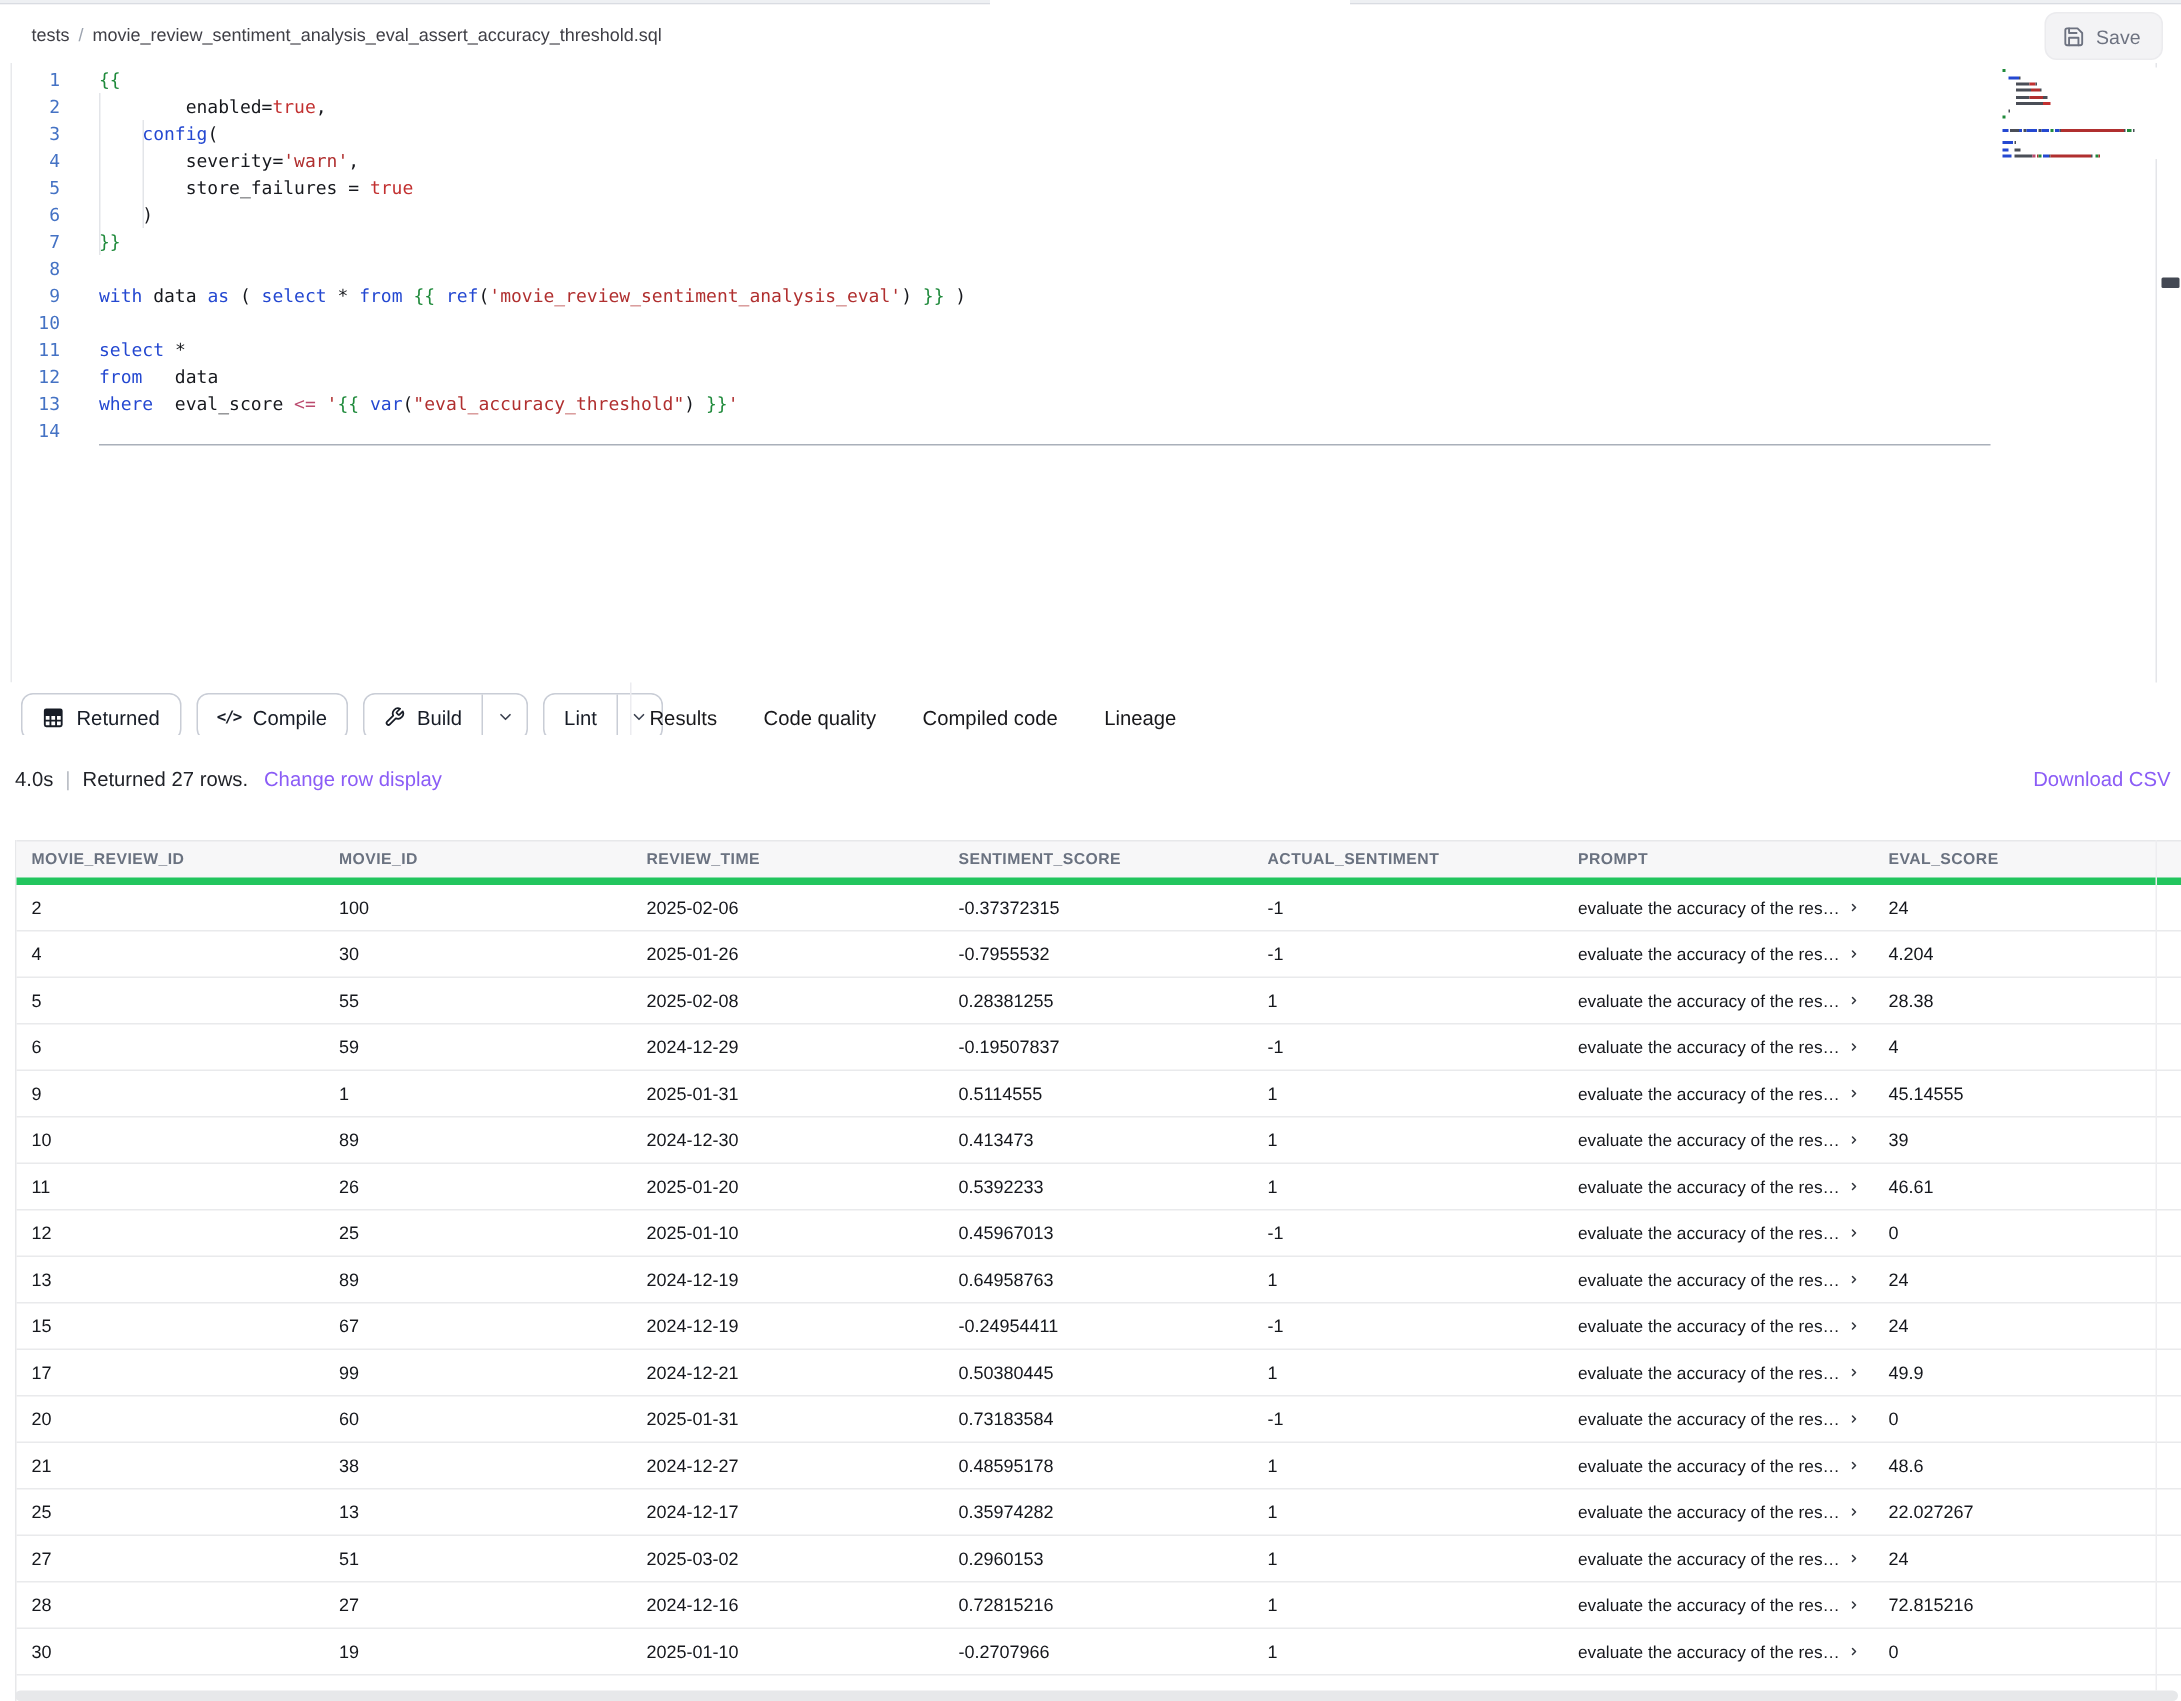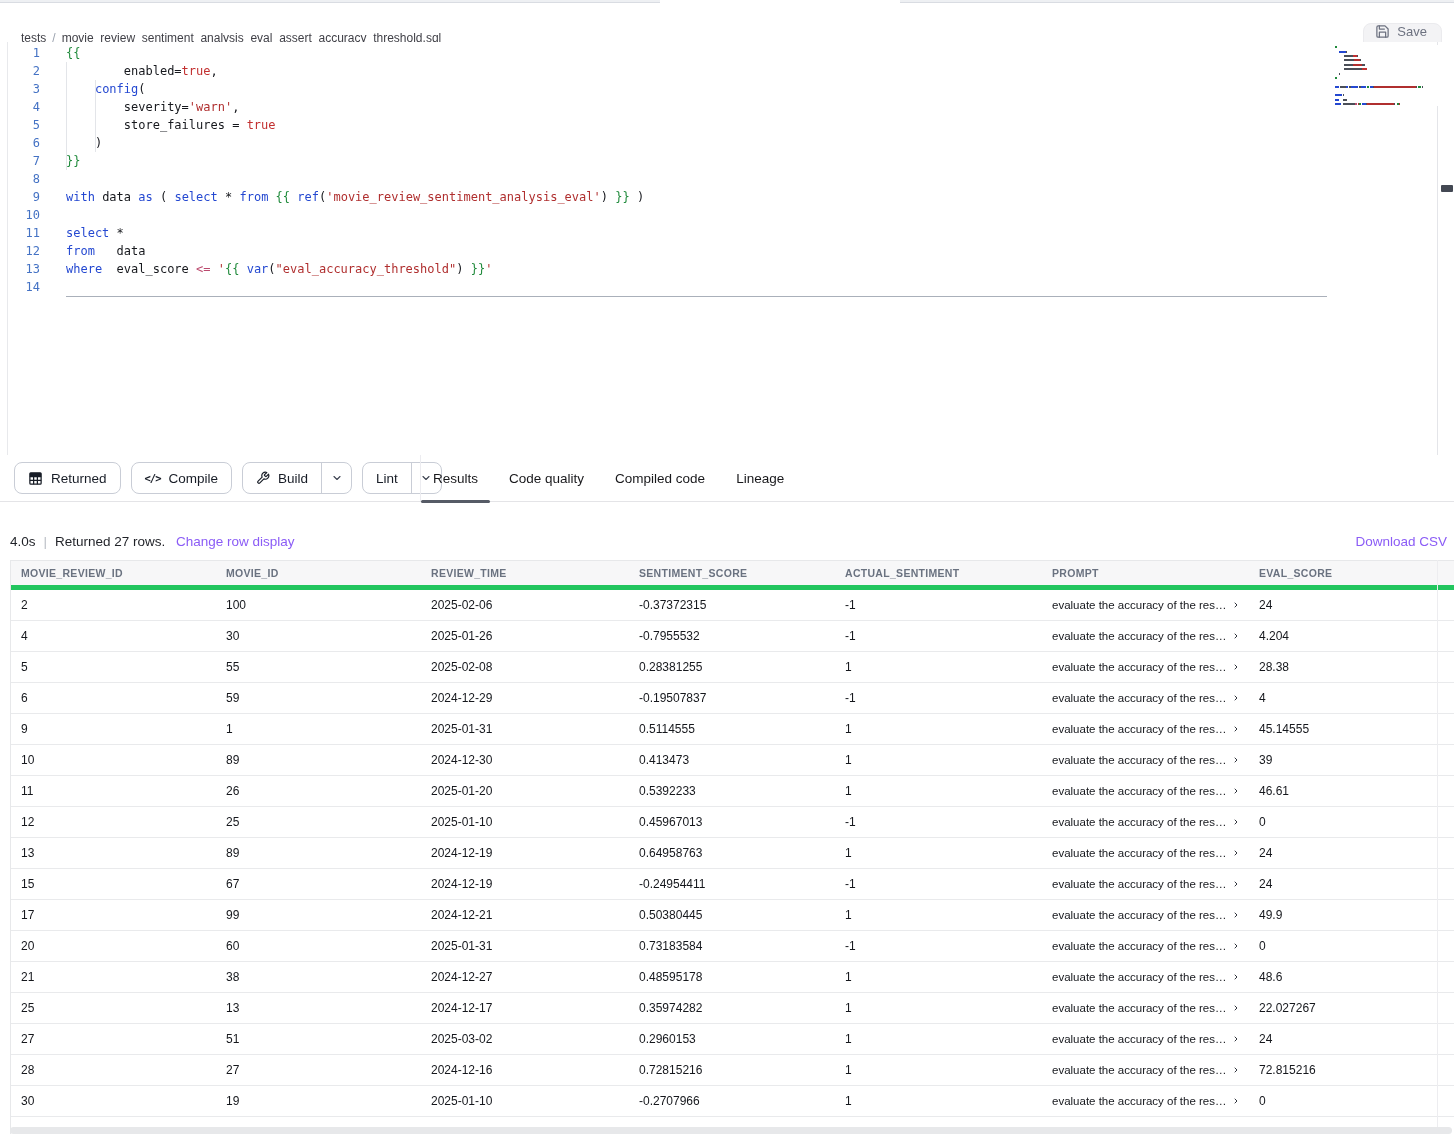--- a/index.html
+++ b/index.html
@@ -4,24 +4,24 @@
 <style>
   html,body{margin:0;padding:0}
   body{width:1454px;height:1134px;position:relative;background:#fff;
        font-family:"Liberation Sans",sans-serif;overflow:hidden;color:#18181b}
 
   
   .tabstrip{position:absolute;top:0;left:0;right:0;height:3px}
   .tabstrip .seg{position:absolute;top:0;height:2px;background:#eef0f3;border-bottom:1px solid #d9dce2}
 
   
-  .header{position:absolute;top:18px;left:0;right:0;height:39px;background:#fff;border-bottom:1px solid #e4e4e7}
+  .header{position:absolute;top:3px;left:0;right:0;height:39px;background:#fff;border-bottom:1px solid #e4e4e7}
   .breadcrumb{position:absolute;left:21px;top:13px;font-size:12px;color:#3f3f46;white-space:nowrap}
   .breadcrumb .sep{color:#9ca3af;margin:0 6px}
-  .save-btn{position:absolute;right:12px;top:5px;height:30px;display:flex;align-items:flex-start;gap:7px;
+  .save-btn{position:absolute;right:12px;top:5px;height:30px;display:flex;align-items:center;gap:7px;
             padding:0 14px 0 11px;background:#f3f3f5;border:1px solid #ebebee;border-radius:8px;
             color:#6d7280;font-size:13px;cursor:pointer}
 
   
   .editor{position:absolute;top:42px;left:0;right:0;height:413px;background:#fff;
           font-family:"DejaVu Sans Mono",monospace;font-size:12px}
   .editor .leftline{position:absolute;left:7px;top:0;bottom:0;width:1px;background:#e8e9ec}
   .gutter{position:absolute;left:0;top:2px;width:40px;text-align:right;color:#4472c4}
   .ln{height:18px;line-height:18px}
   .lines{position:absolute;left:66px;top:2px;color:#16181d}
@@ -44,21 +44,21 @@
   .btn .main{display:flex;align-items:center;gap:8px;padding:0 13px}
   .btn .split{width:29px;border-left:1px solid #c9cdd6;display:flex;align-items:center;justify-content:center}
   .code-glyph{font-family:"DejaVu Sans Mono",monospace;font-size:10.5px;font-weight:bold;letter-spacing:-1px}
   .vdiv{position:absolute;left:420px;top:0;height:46px;width:1px;background:#ececf0}
   .tabs{position:absolute;left:421px;top:0;height:46px;display:flex}
   .tab{padding:0 12px;margin-right:7px;display:flex;align-items:center;font-size:13.5px;color:#18181b;
        position:relative;cursor:pointer;white-space:nowrap}
   .tab.active::after{content:"";position:absolute;left:0;right:0;bottom:-2px;height:3px;background:#565b66;border-radius:2px}
 
   
-  .statusbar{position:absolute;top:512px;left:0;right:0;height:59px;background:#fff}
+  .statusbar{position:absolute;top:490px;left:0;right:0;height:59px;background:#fff}
   .status-left{position:absolute;left:10px;top:22px;font-size:13.5px;color:#1f2127}
   .status-left .pipe{color:#b9bdc4;margin:0 8px}
   .link{color:#8b5cf6;font-size:13.5px;cursor:pointer}
   .change-row{position:absolute;left:176px;top:22px}
   .download-csv{position:absolute;right:7px;top:22px}
 
   
   .rtable{position:absolute;top:560px;left:10px;right:0;border-left:1px solid #e7e8ea}
   .thead,.tr{display:grid;grid-template-columns:205px 205px 208px 206px 207px 207px 1fr}
   .thead{height:30px;background:#f7f7f8;border-top:1px solid #e7e8ea;border-bottom:5px solid #22c55e;box-sizing:border-box}

